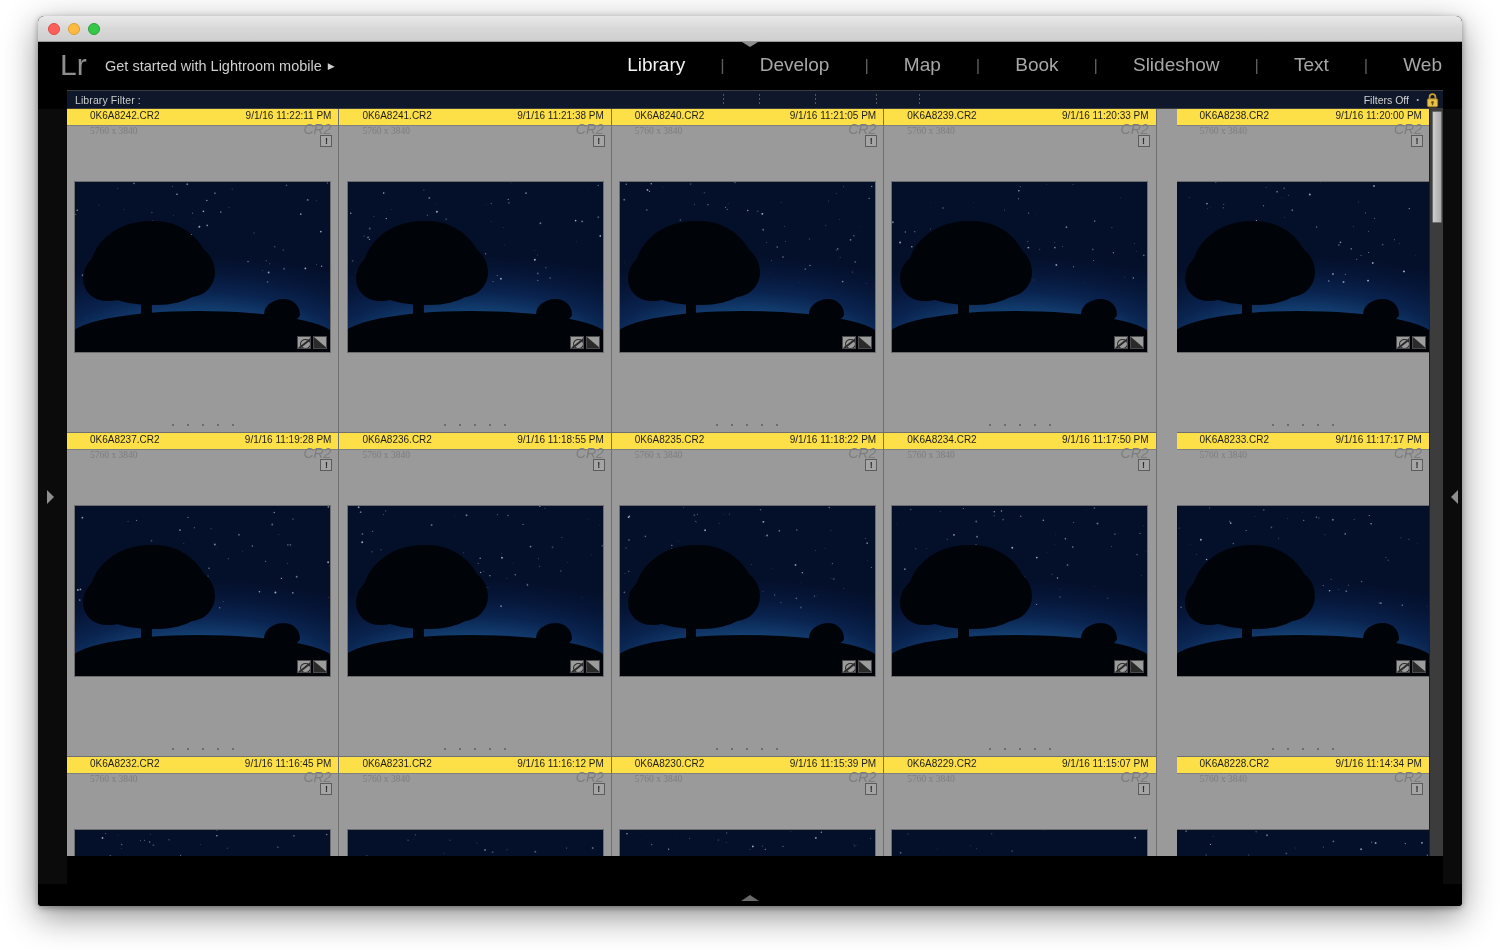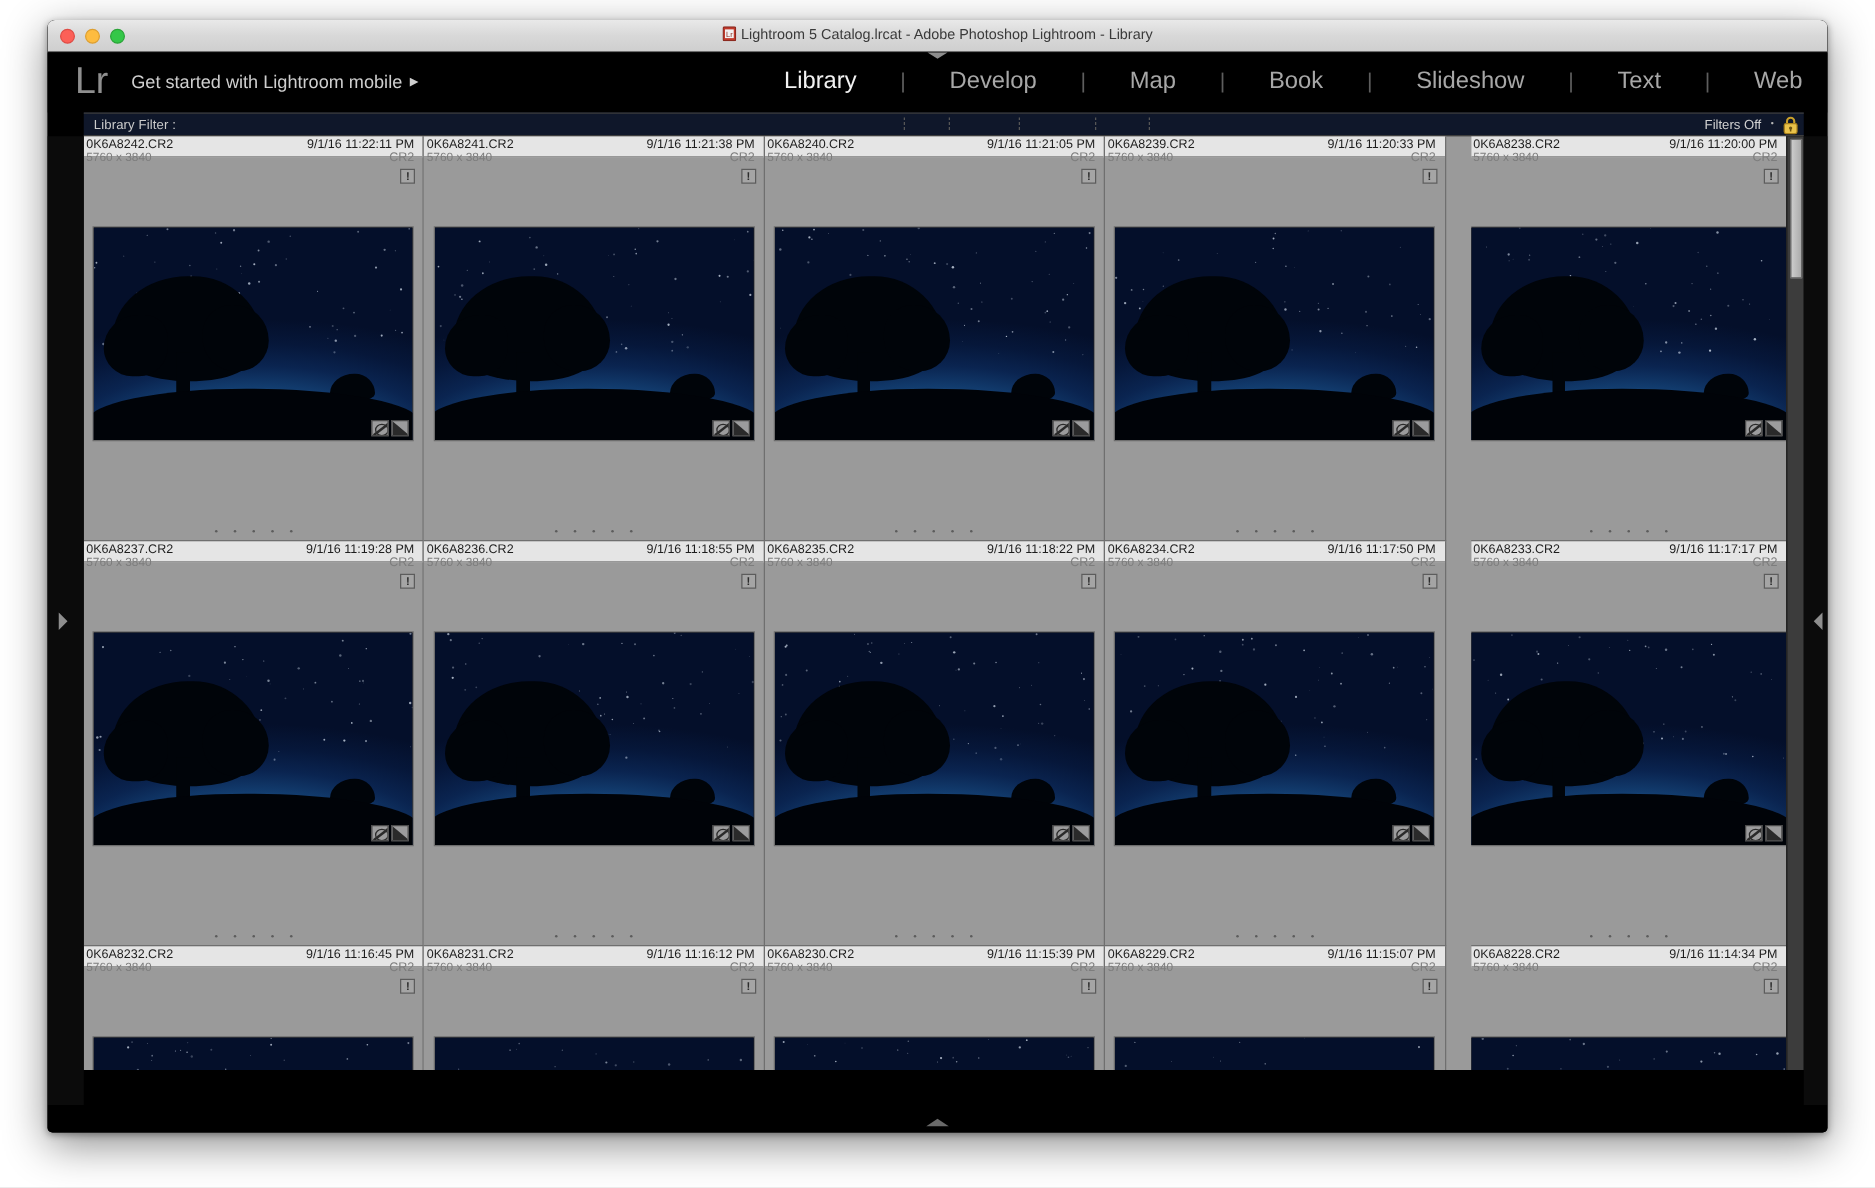--- a/index.html
+++ b/index.html
@@ -200,29 +200,29 @@
     background: #9a9a9a;
     border-right: 1px solid #6f6f6f;
     border-bottom: 1px solid #6f6f6f;
     overflow: hidden;
   }
   .cell:nth-child(5n) { border-right: none; margin-left: 20px; }
 
   .cell-head {
     position: relative;
     height: 17px;
-    background: #e5e5e5;
+    background: #fde047;
     border-bottom: 1px solid #7f7f7f;
-    padding: 1px 7px 0 2px;
+    padding: 1px 7px 0 23px;
   }
   .hd-row { display: flex; justify-content: space-between; align-items: baseline; }
   .hd-name { font-size: 10px; color: #1d1d1d; }
   .hd-date { font-size: 10px; color: #1d1d1d; }
-  .hd-dims { font-size: 9.5px; color: #7d7d7d; }
-  .hd-type { font-size: 10px; color: #7d7d7d; }
+  .hd-dims { font-size: 9.5px; color: #7d7d7d; font-family: Liberation Serif, serif; }
+  .hd-type { font-size: 14px; color: #7d7d7d; font-style: italic; }
 
   .badge-row {
     position: absolute;
     right: 6px; top: 26px;
     display: flex;
   }
   .warn-badge {
     width: 12px; height: 12px;
     border: 1px solid #5c5c5c;
     background: #a5a5a5;
@@ -432,29 +432,20 @@
 <body>
 
 <div class="desktop">
   <div class="window">
 
     <div class="titlebar">
       <div class="traffic">
         <div class="light red"></div>
         <div class="light yellow"></div>
         <div class="light green"></div>
-      </div>
-      <div class="title-text">
-        <span class="doc-icon">
-          <svg width="11" height="12" viewBox="0 0 11 12">
-            <rect x="0.5" y="0.5" width="10" height="11" rx="1" fill="#c0392b" stroke="#8c2a20"></rect>
-            <rect x="2" y="2.5" width="7" height="7" fill="#f2f2f2"></rect>
-            <text x="5.5" y="8.5" font-size="6" text-anchor="middle" fill="#8c2a20" font-family="Liberation Sans, sans-serif">Lr</text>
-          </svg>
-        </span><span>Lightroom 5 Catalog.lrcat - Adobe Photoshop Lightroom - Library</span>
       </div>
     </div>
 
     <div class="app">
 
       <div class="topbar">
         <div class="lr-logo">Lr</div>
         <div class="mobile-link">
           <span>Get started with Lightroom mobile</span><span class="mobile-arrow">▶</span>
         </div>

